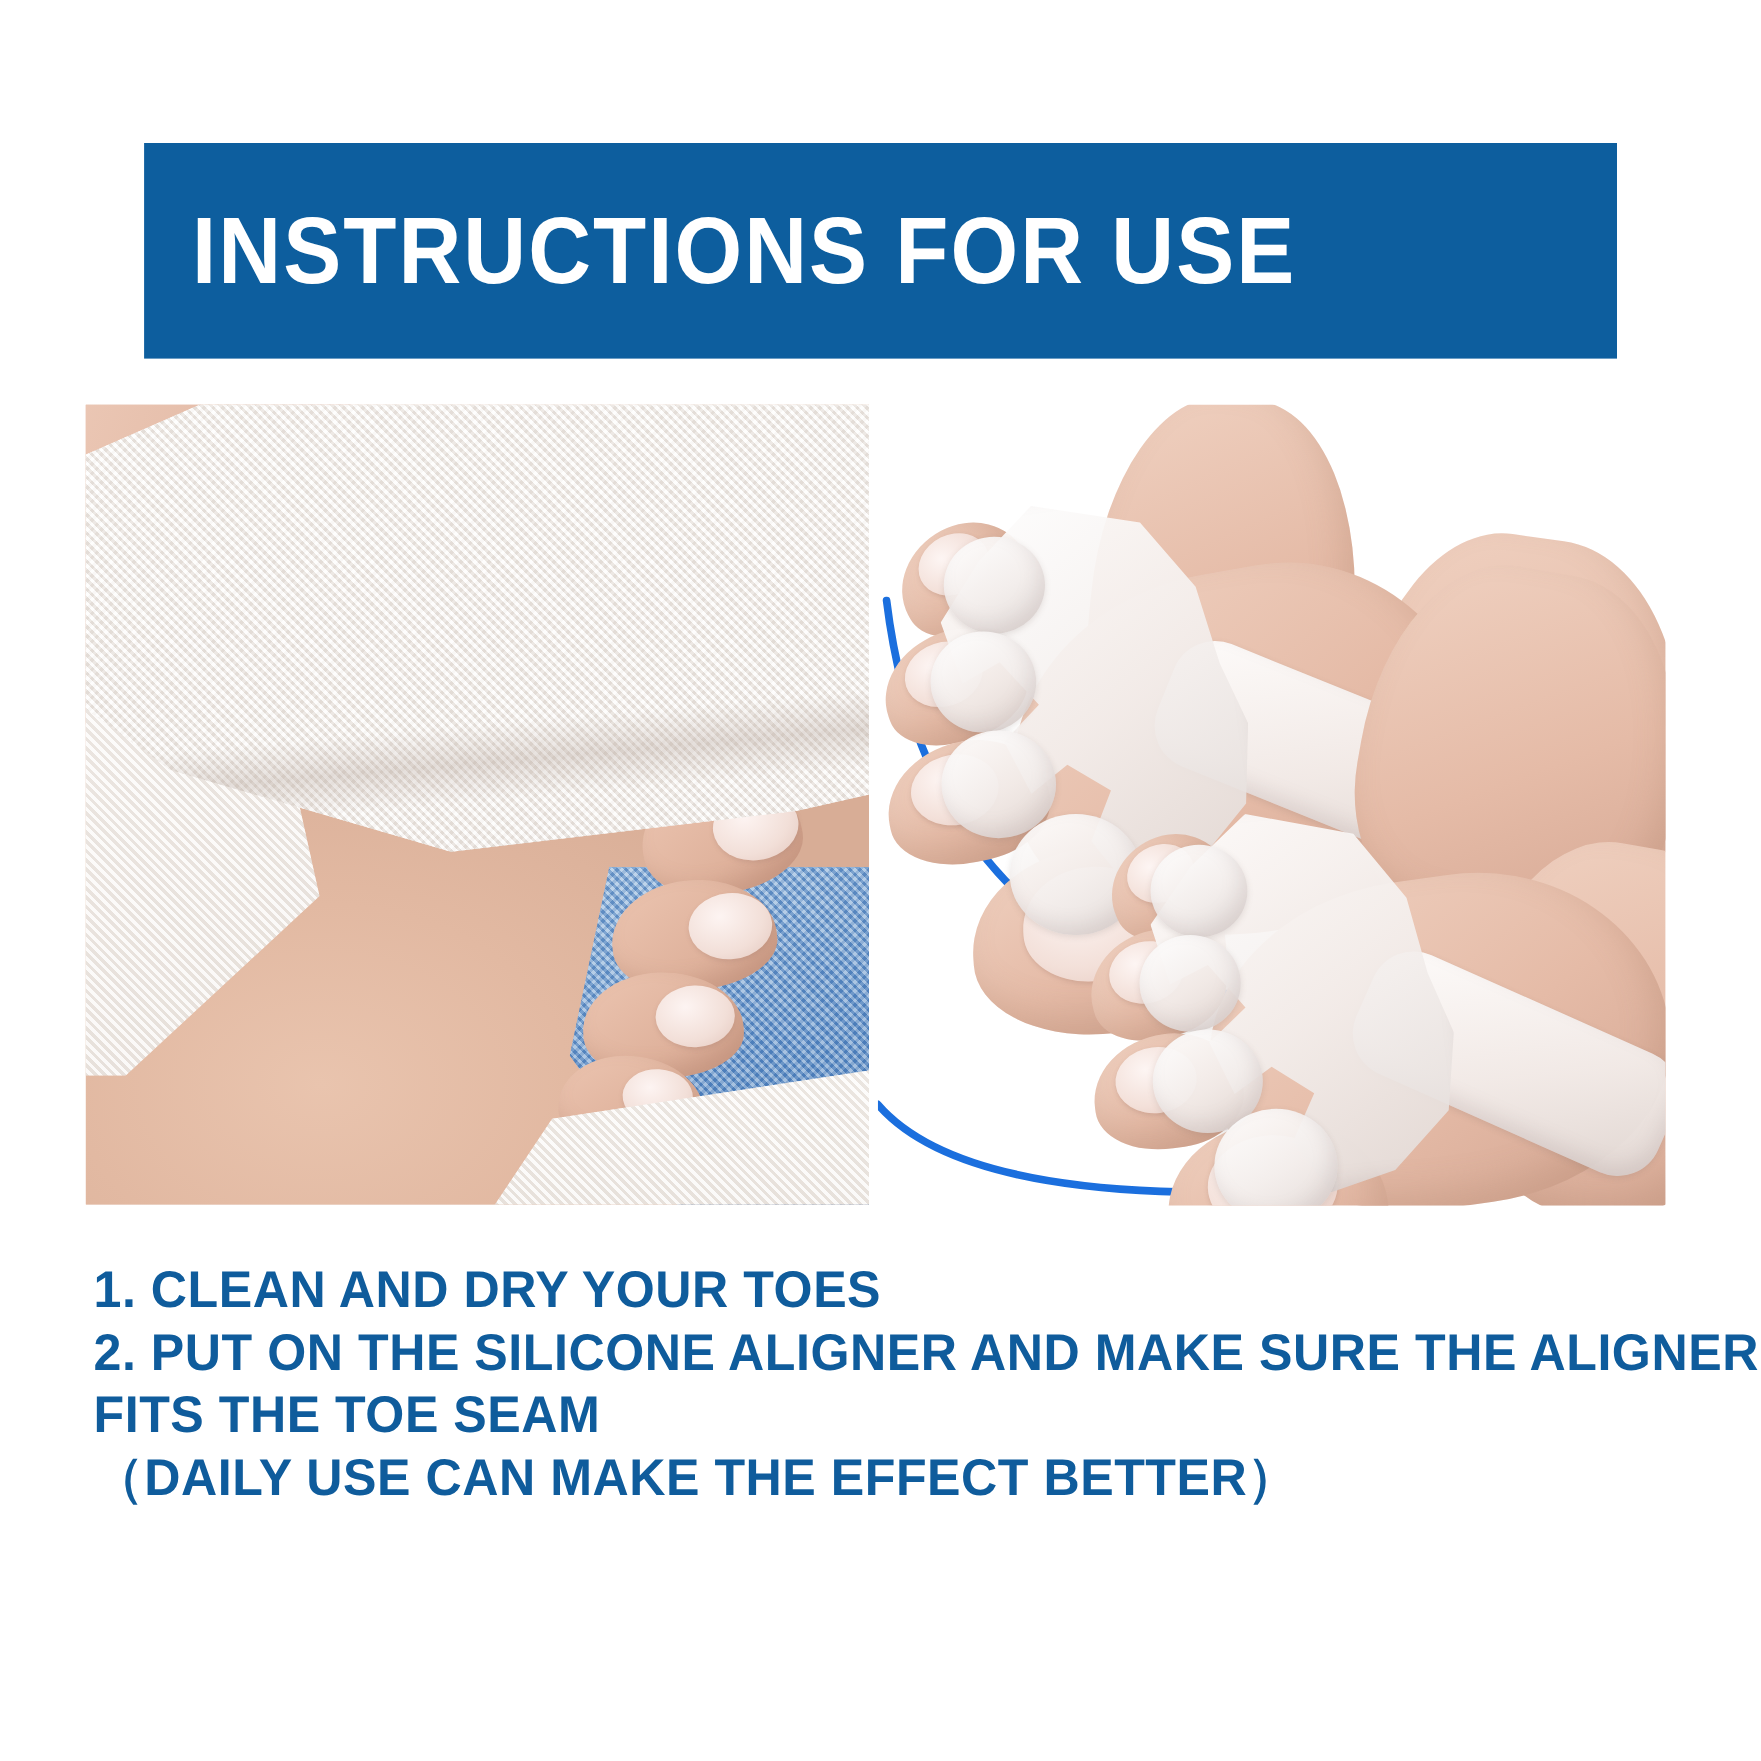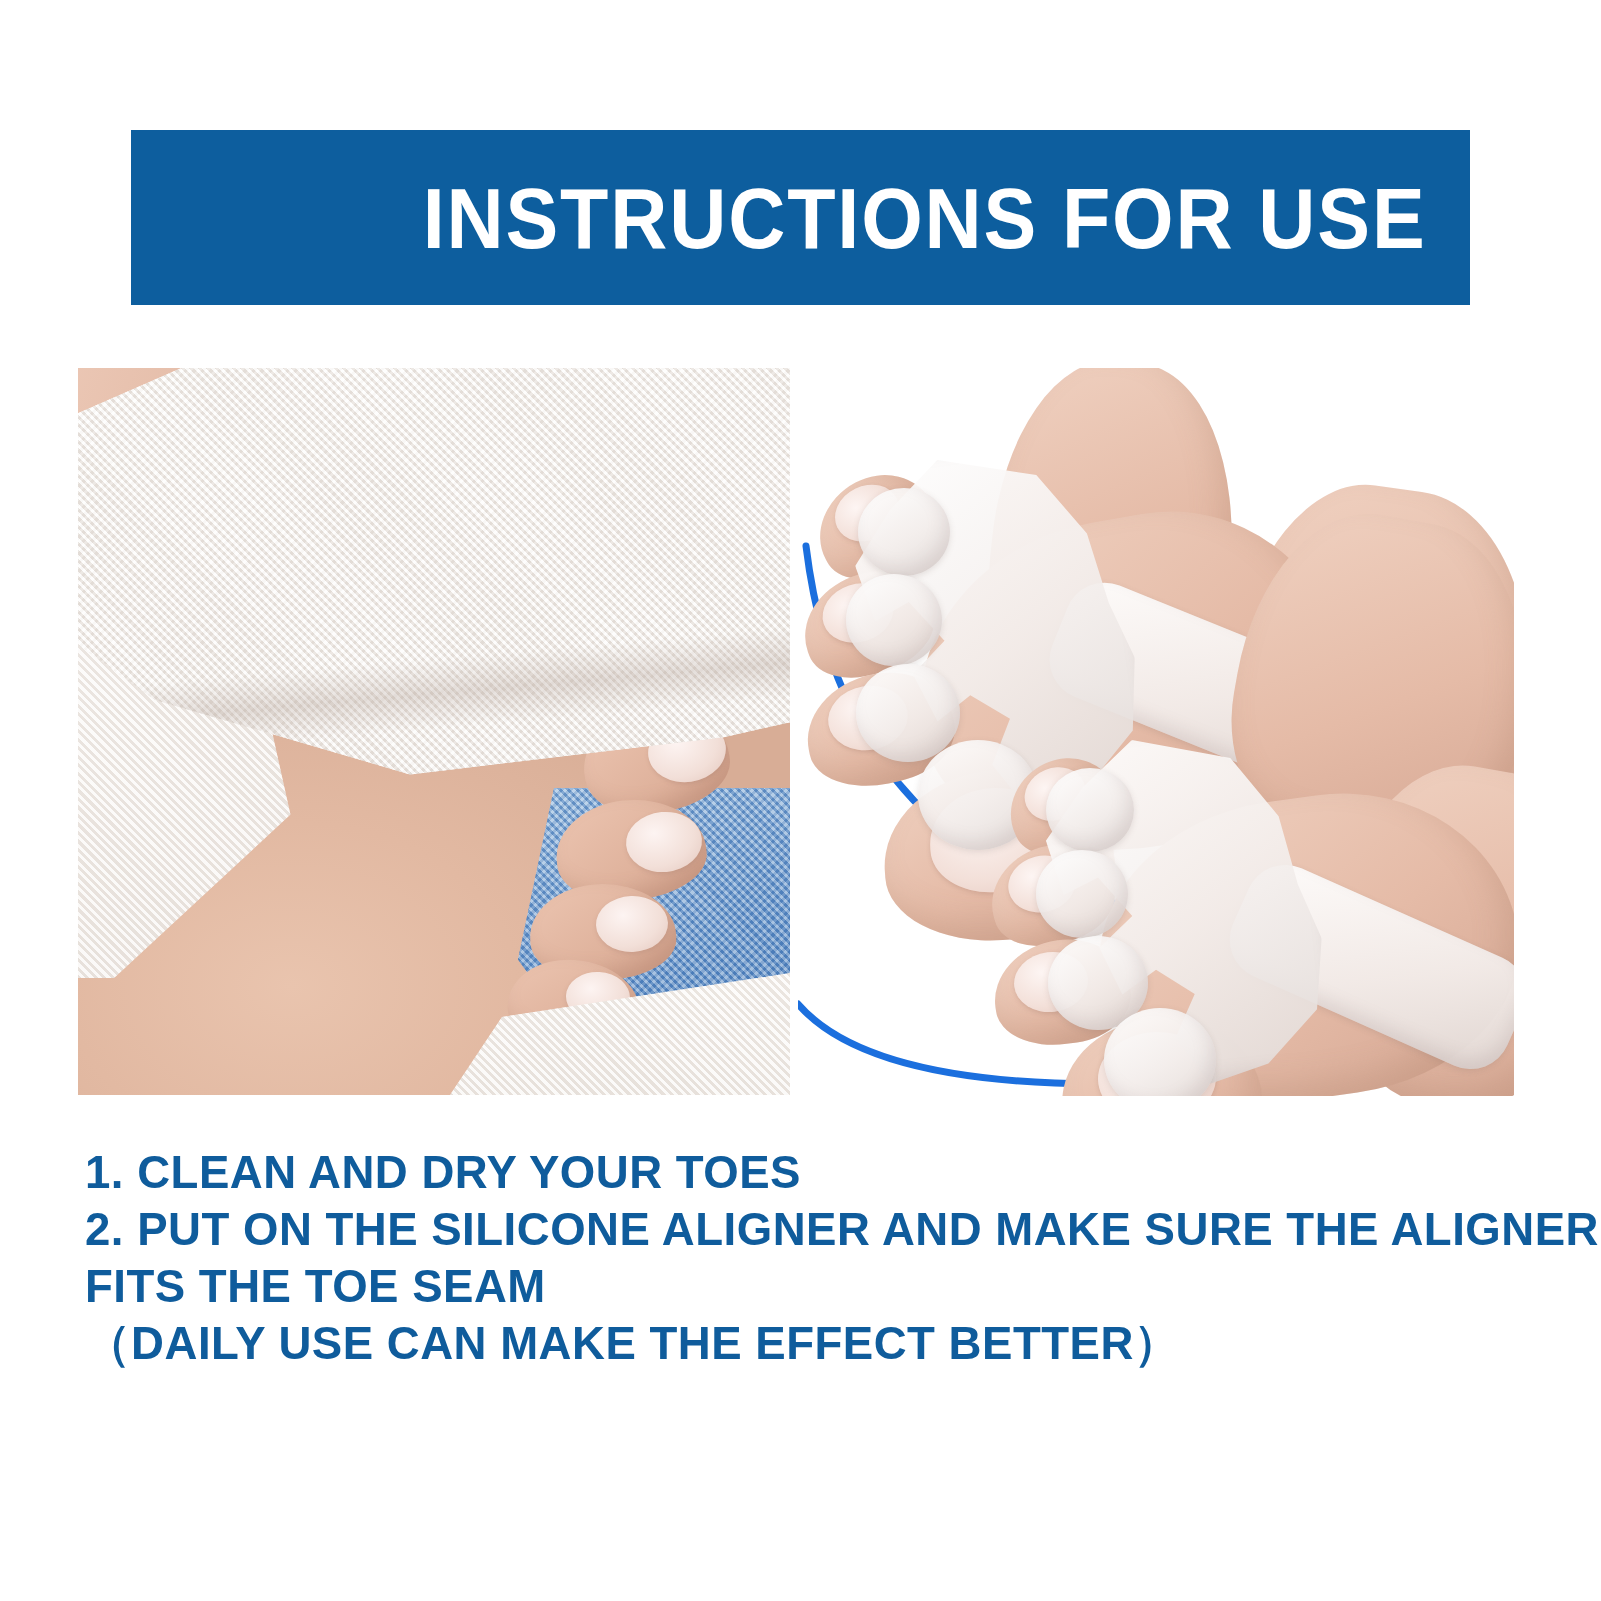--- a/index.html
+++ b/index.html
@@ -9,23 +9,23 @@
     font-family:"Liberation Sans", sans-serif;
     overflow:hidden;
     position:relative;
   }
   .page{position:absolute;inset:0;background:#fff;}
 
   
   .banner{
     position:absolute;
     left:131px;top:130px;
-    width:1339px;height:175px;
+    width:1339px;height:196px;
     background:#0d5e9e;
-    display:flex;align-items:center;justify-content:flex-end;
+    display:flex;align-items:center;justify-content:flex-start;
   }
   .banner-title{
     color:#ffffff;
     font-size:86px;
     font-weight:700;
     letter-spacing:2px;
     transform:scaleX(0.92);
     white-space:nowrap;
     line-height:1;
     font-family:"Liberation Sans", sans-serif;

